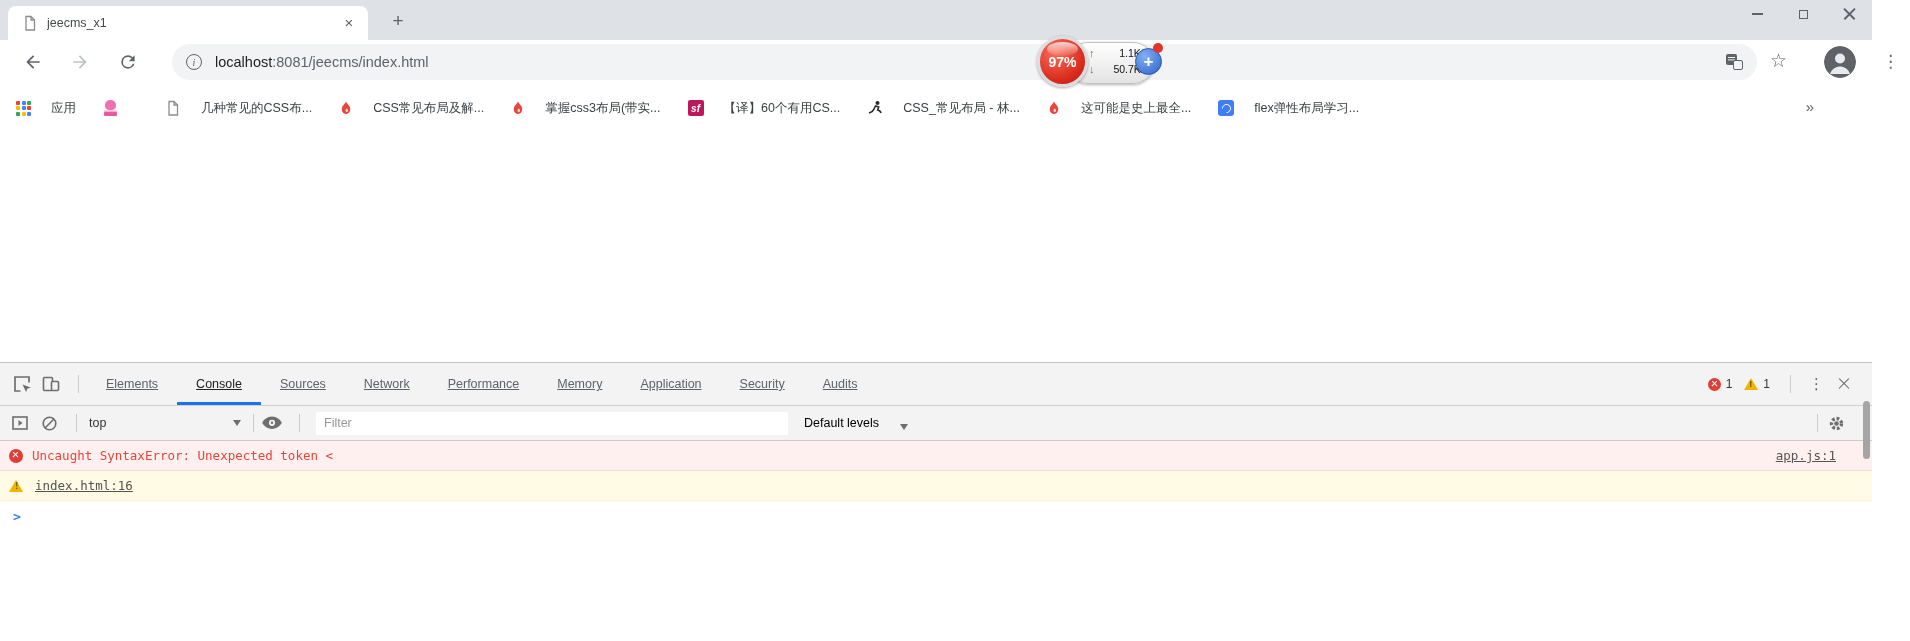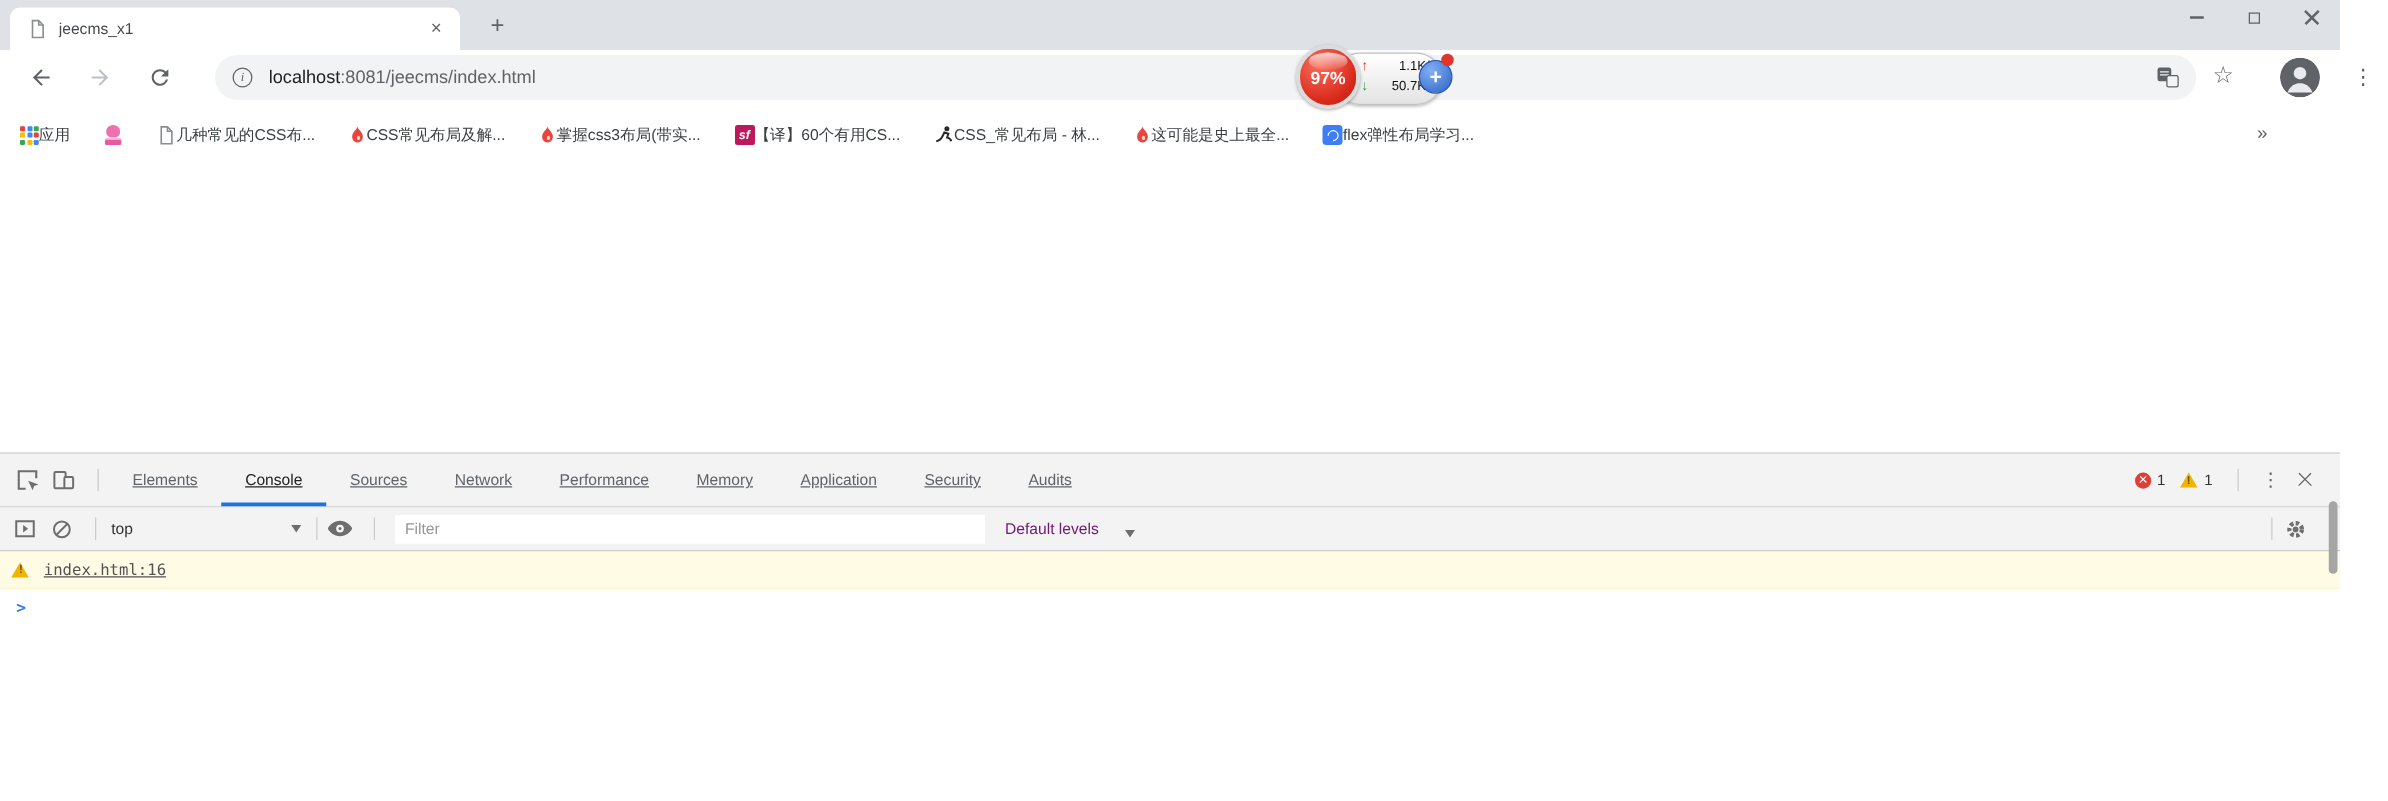--- a/index.html
+++ b/index.html
@@ -37,21 +37,21 @@
   .tr-back { position:absolute; left:0; top:0; width:11px; height:11px; background:#5f6368; border-radius:2px; }
   .tr-back::after { content:""; position:absolute; left:2px; top:3px; width:7px; height:1.2px; background:#f1f3f4; box-shadow:0 2.4px 0 #f1f3f4; }
   .tr-front { position:absolute; right:0; bottom:0; width:10px; height:10px; border:1.4px solid #5f6368; border-radius:2px; background:#f1f3f4; }
   .star-btn { position:absolute; left:1770px; top:10px; font-size:19px; color:#5f6368; line-height:22px; }
   .avatar { position:absolute; left:1824px; top:6px; width:32px; height:32px; border-radius:50%; overflow:hidden; }
   .menu-dots { position:absolute; left:1882px; top:10px; font-size:17px; color:#5f6368; letter-spacing:0; line-height:24px; }
 
   
   .bookmarks { position:absolute; top:84px; left:0; right:0; height:48px; background:#fff;
     display:flex; align-items:center; padding-left:16px; gap:27px; }
-  .bm { display:flex; align-items:center; gap:0; cursor:pointer; }
+  .bm { display:flex; align-items:center; gap:20px; cursor:pointer; }
   .bm-label { font-size:12.5px; color:#3c4043; white-space:nowrap; }
   .apps-grid { display:grid; grid-template-columns:repeat(3,4px); grid-template-rows:repeat(3,4px); gap:1.5px; }
   .apps-grid i { border-radius:1px; }
   .apps-grid i:nth-child(1){background:#e94235}.apps-grid i:nth-child(2){background:#4285f4}.apps-grid i:nth-child(3){background:#34a853}
   .apps-grid i:nth-child(4){background:#fbbc04}.apps-grid i:nth-child(5){background:#4285f4}.apps-grid i:nth-child(6){background:#e94235}
   .apps-grid i:nth-child(7){background:#34a853}.apps-grid i:nth-child(8){background:#fbbc04}.apps-grid i:nth-child(9){background:#4285f4}
   .bk-pink { position:relative; width:15px; height:17px; }
   .bk-pink::before { content:""; position:absolute; left:2px; top:0; width:11px; height:10px; background:#f06fae; border-radius:50% 50% 40% 40%; }
   .bk-pink::after { content:""; position:absolute; left:1px; bottom:1px; width:13px; height:4px; background:#e85a9f; border-radius:1px; box-shadow:0 -1.5px 0 #f8aacd; }
   .bk-sf { width:16px; height:16px; background:#be185d; border-radius:2px; color:#fff; font-weight:bold; font-style:italic;
@@ -102,21 +102,21 @@
   .dt-x::before,.dt-x::after { content:""; position:absolute; left:-1px; top:5.2px; width:14px; height:1.4px; background:#5f6368; }
   .dt-x::before { transform:rotate(45deg); } .dt-x::after { transform:rotate(-45deg); }
 
   .dt-toolbar { position:relative; height:35px; background:#f3f3f3; border-bottom:1px solid #ccc;
     display:flex; align-items:center; padding:0 10px; }
   .ctx-select { width:152px; display:flex; align-items:center; justify-content:space-between; margin:0 4px; font-size:12.5px; color:#333; }
   .caret-down { width:0; height:0; border-left:4.5px solid transparent; border-right:4.5px solid transparent; border-top:6px solid #6e6e6e; }
   .filter-input { width:472px; height:23px; border:none; background:#fff; margin-left:8px; font-size:12.5px;
     color:#333; padding:0 8px; outline:none; font-family:"Liberation Sans","DejaVu Sans",sans-serif; }
   .filter-input::placeholder { color:#979797; }
-  .levels { display:flex; align-items:flex-end; gap:21px; margin-left:16px; font-size:12.5px; color:#701a75; }
+  .levels { display:flex; align-items:flex-end; gap:21px; margin-left:16px; font-size:12.5px; color:#000000; }
 
   .console-area { font-family:"DejaVu Sans Mono","Liberation Mono",monospace; font-size:12.5px; }
   .msg-row { display:flex; align-items:center; padding:0 36px 0 9px; height:30px; }
   .msg-row.error { background:#fff0f0; border-bottom:1px solid #ffd7d7; color:#e8443c; }
   .msg-row.warning { background:#fffbe5; border-bottom:1px solid #fff5c2; color:#5c5c00; }
   .msg-text { margin-left:9px; white-space:nowrap; overflow:hidden; flex:1; }
   .msg-src { margin-left:12px; color:#545454; text-decoration:underline; white-space:nowrap; }
   .msg-link { color:#1155cc; text-decoration:underline; }
   .prompt-row { display:flex; align-items:center; height:30px; padding-left:13px; }
   .prompt-chevron { color:#367af2; font-weight:bold; font-size:13px; }
@@ -337,20 +337,25 @@
       <span class="dt-vdiv"></span>
       <span class="dt-ico" style="margin-right:16px">
           <svg width="17" height="17" viewBox="0 0 17 17">
             <circle cx="8.5" cy="8.5" r="5" fill="none" stroke="#6e6e6e" stroke-width="3.4" stroke-dasharray="2.7 1.9"></circle>
             <circle cx="8.5" cy="8.5" r="2.3" fill="#6e6e6e"></circle>
           </svg>
         </span>
     </div>
 
     <div class="console-area">
+      <div class="msg-row error">
+        <span class="err-ico" style="width:14px;height:14px"></span>
+        <span class="msg-text">Uncaught SyntaxError: Unexpected token &lt;</span>
+        <span class="msg-src">app.js:1</span>
+      </div>
       <div class="msg-row warning">
         <span class="warn-ico"></span>
         <span class="msg-src">index.html:16</span>
       </div>
       <div class="prompt-row">
         <span class="prompt-chevron">&gt;</span>
       </div>
     </div>
 
     <div class="dt-scroll-thumb"></div>

